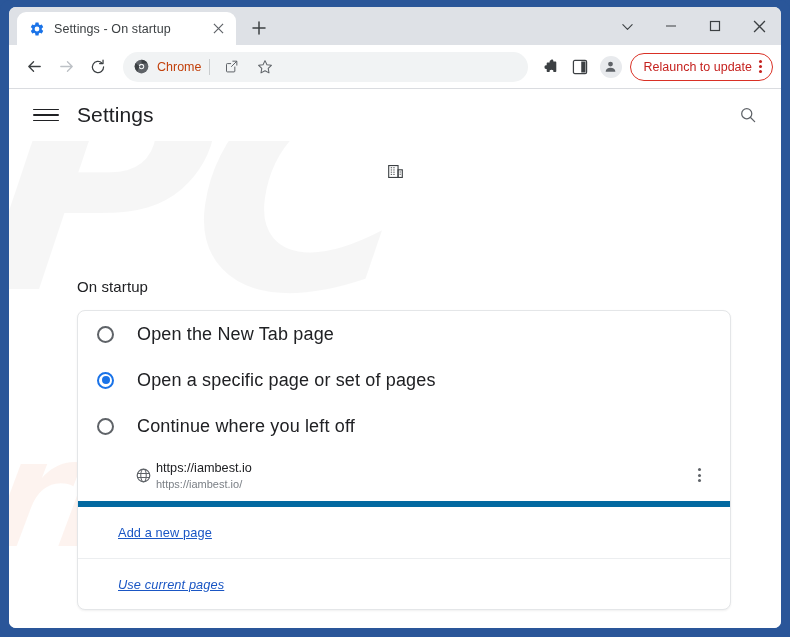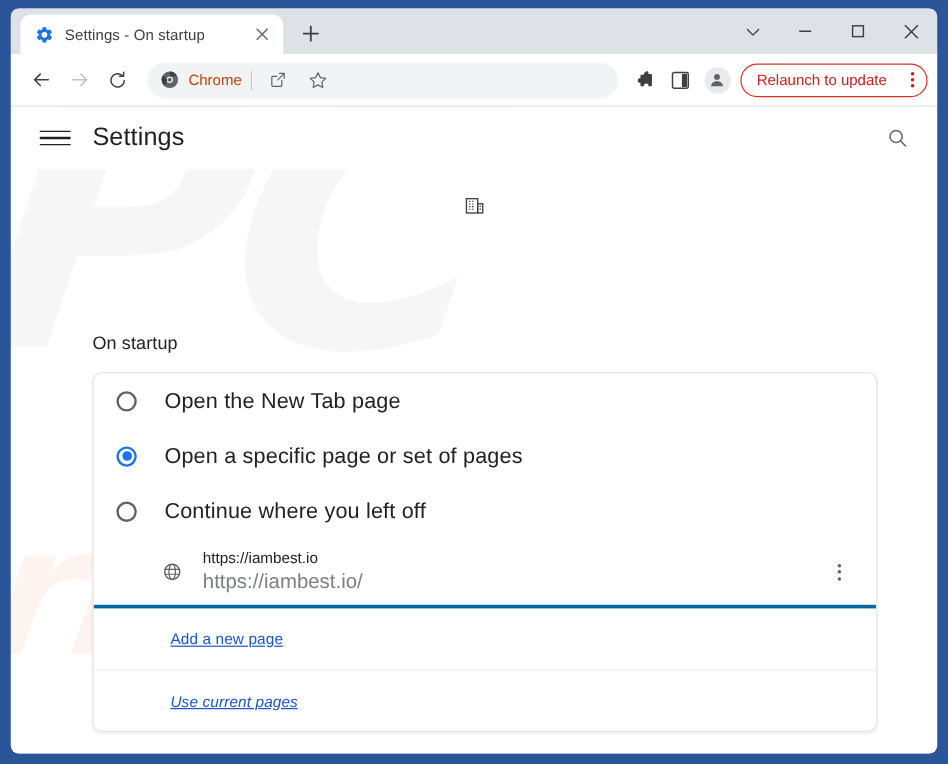--- a/index.html
+++ b/index.html
@@ -182,21 +182,21 @@
     flex: 0 0 auto;
     color: #5f6368;
   }
 
   #relaunch-pill {
     height: 28px;
     border: 1px solid #d93025;
     border-radius: 15px;
     display: flex;
     align-items: center;
-    gap: 17px;
+    gap: 4px;
     padding: 0 7px 0 13px;
     margin-left: 2px;
     flex: 0 0 auto;
   }
   #relaunch-label {
     font-size: 12.5px;
     color: #c5221f;
     white-space: nowrap;
   }
   #relaunch-menu-dots {
@@ -361,52 +361,52 @@
     letter-spacing: .15px;
   }
 
   #pages-list { border-top: 0; }
 
   #page-row {
     display: flex;
     align-items: center;
     height: 58px;
     padding: 0 18px 0 57px;
-    gap: 17px;
-    border-bottom: 3px solid #0369a1;
+    gap: 4px;
+    border-bottom: 6px solid #0369a1;
   }
   #page-globe-icon { width: 17px; height: 17px; flex: 0 0 auto; color: #5f6368; display:block; }
   #page-texts { flex: 1 1 auto; min-width: 0; display: flex; flex-direction: column; gap: 3px; }
   #page-title-text {
     font-size: 12.7px;
     color: #202124;
     white-space: nowrap; overflow: hidden; text-overflow: ellipsis;
   }
   #page-url-text {
-    font-size: 17px;
+    font-size: 11px;
     color: #7a7f85;
     white-space: nowrap; overflow: hidden; text-overflow: ellipsis;
   }
   #page-more-button {
     width: 26px; height: 26px;
     display: flex; flex-direction: column; align-items: center; justify-content: center;
     gap: 2.5px;
     flex: 0 0 auto;
   }
   #page-more-button i {
     width: 3px; height: 3px; border-radius: 50%;
     background: #5f6368;
     display: block;
   }
 
   .link-row {
     display: flex;
     align-items: center;
     height: 51px;
-    padding-left: 64px;
+    padding-left: 40px;
   }
   .link-row + .link-row { border-top: 1px solid #eceef0; font-style: italic; }
   .settings-link {
     font-size: 12.8px;
     color: #1a56c4;
     text-decoration: underline;
     letter-spacing: .1px;
   }
 </style>
 </head>

